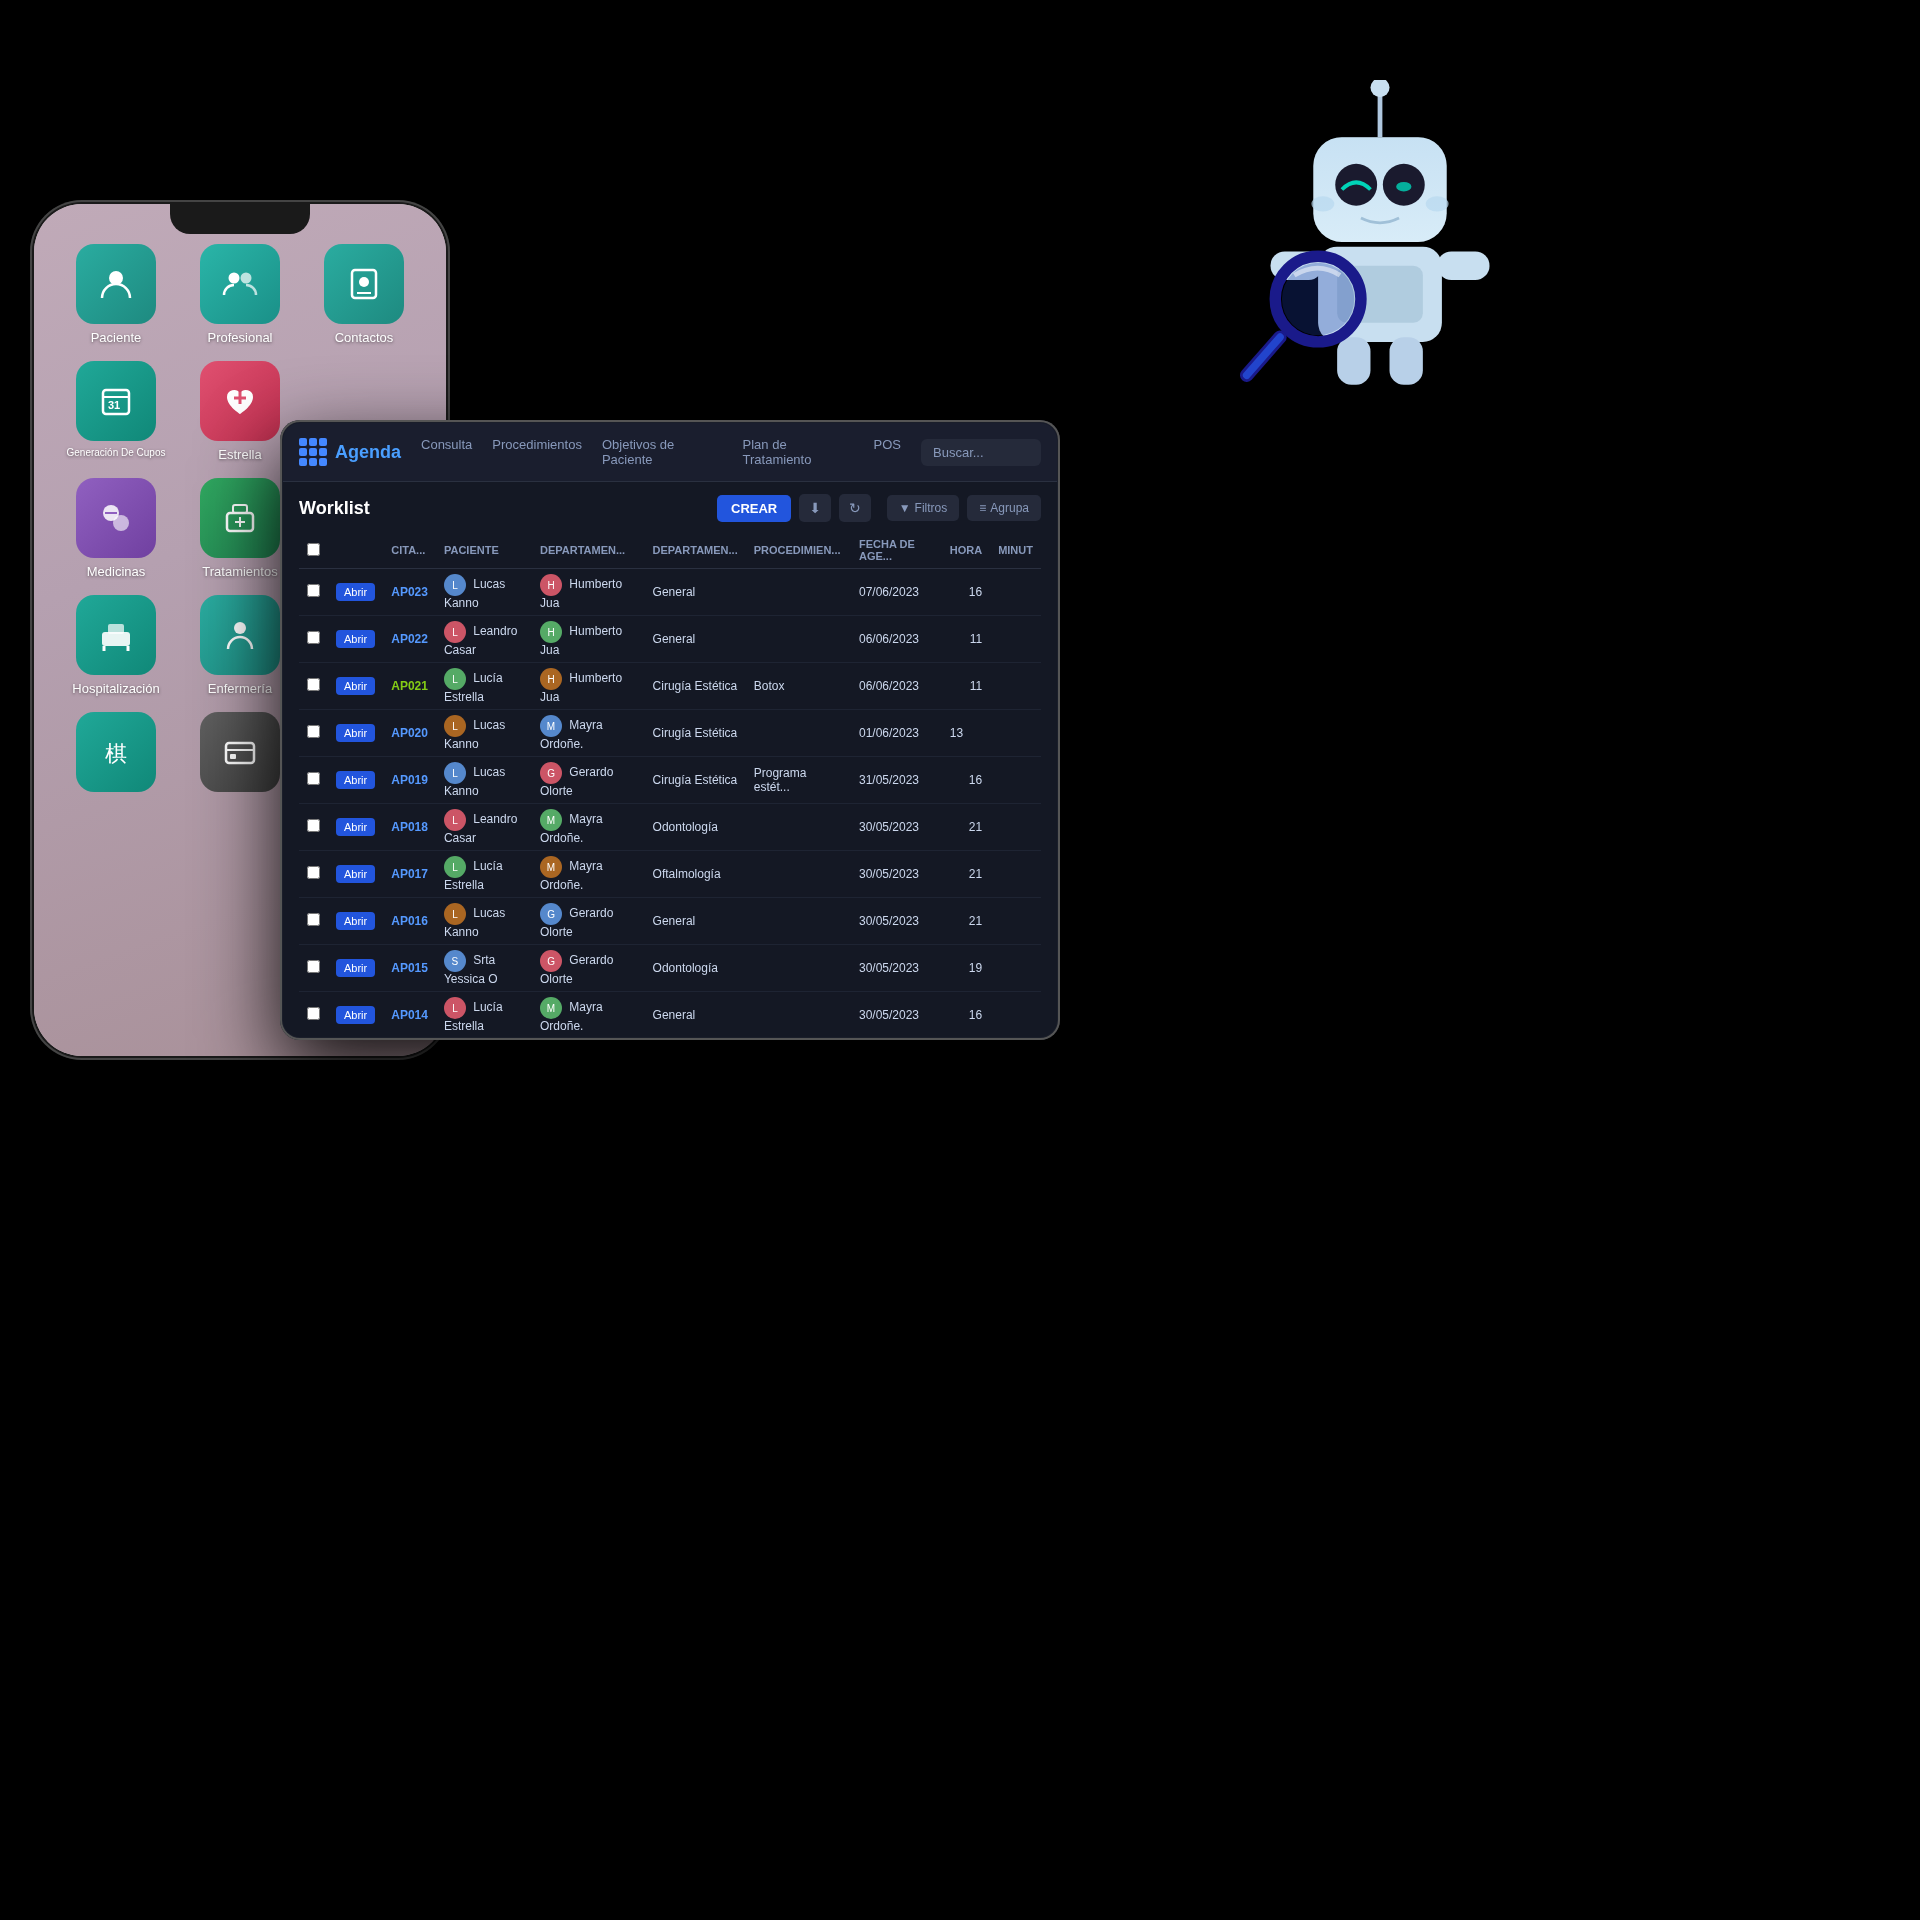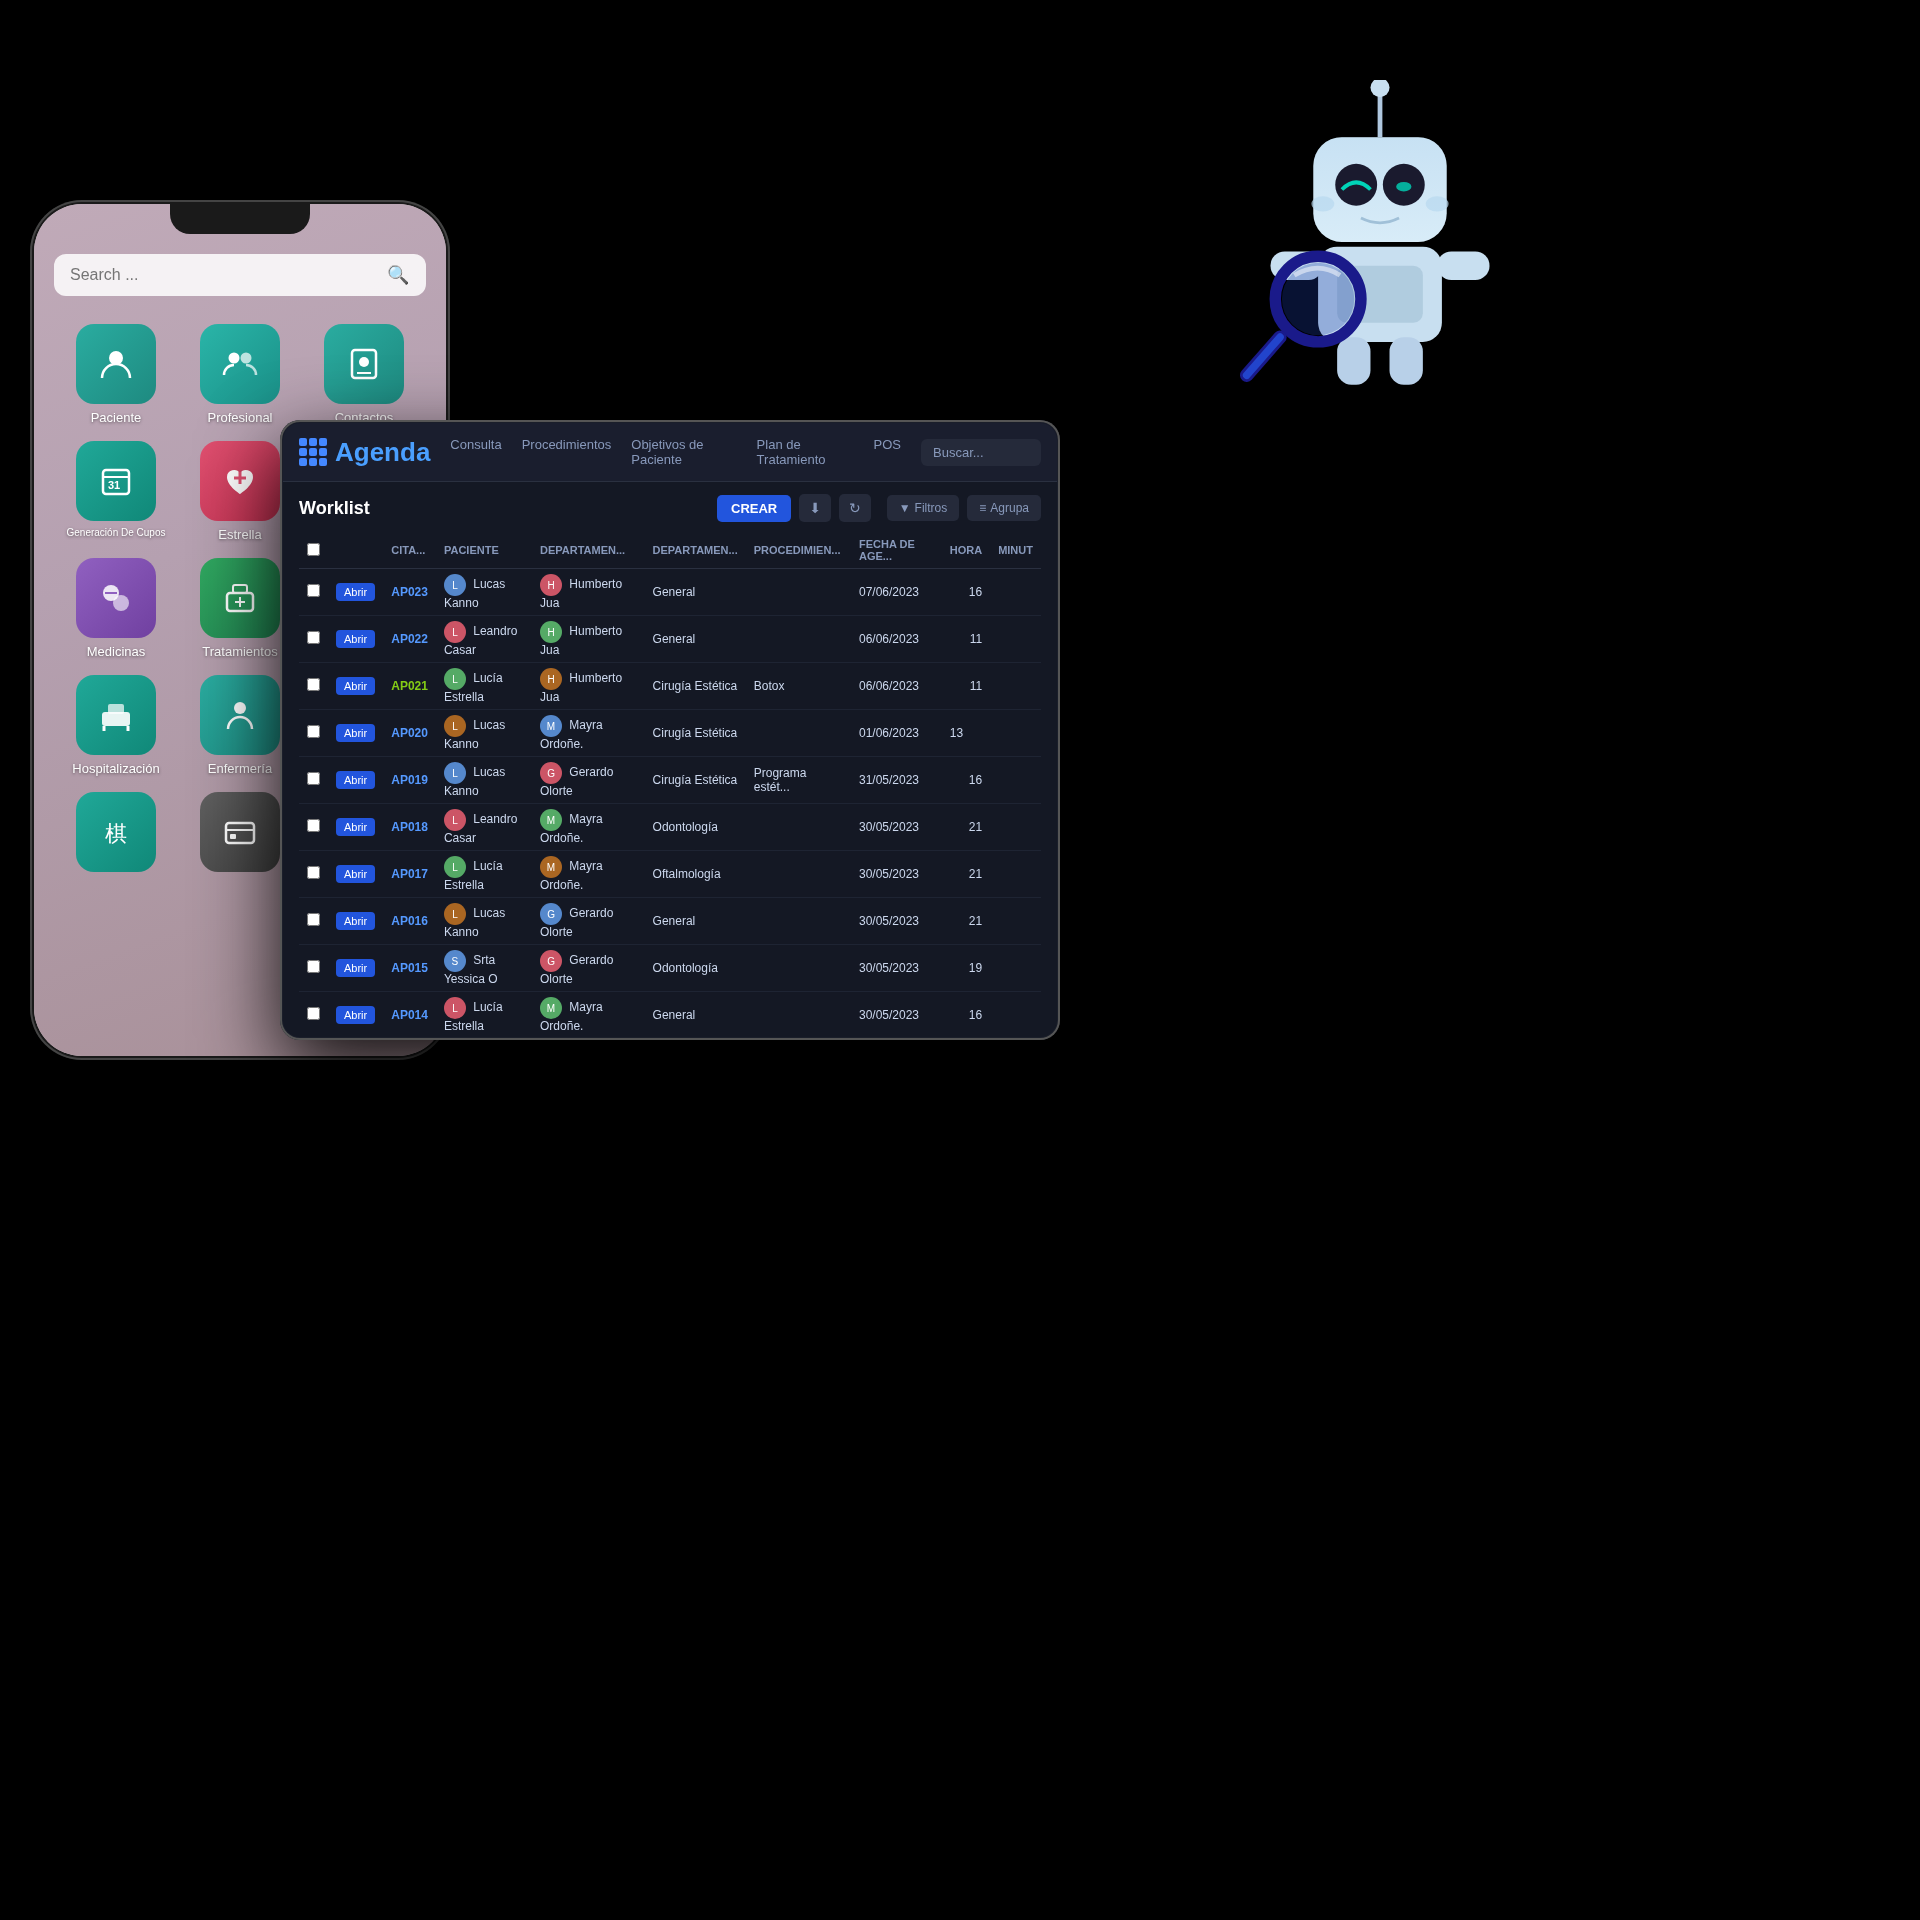--- a/index.html
+++ b/index.html
@@ -148,21 +148,21 @@
       gap: 2px;
     }
     .tablet-logo-dot {
       width: 8px;
       height: 8px;
       background: #4488ff;
       border-radius: 2px;
     }
     .tablet-title {
       color: #4a9fff;
-      font-size: 26px;
+      font-size: 18px;
       font-weight: 700;
     }
     .tablet-nav {
       display: flex;
       gap: 20px;
       flex: 1;
     }
     .tablet-nav-item {
       color: #8899bb;
       font-size: 13px;
@@ -292,24 +292,20 @@
     }
 
   </style>
 </head>
 <body>
 
 <div class="phone">
   <div class="phone-inner">
     <div class="phone-notch"></div>
     <div class="phone-screen">
-      <div class="phone-search">
-        <input type="text" style="font-size: 16px; color: rgb(102, 102, 102);" placeholder="Search ...">
-        <span class="phone-search-icon">🔍</span>
-      </div>
       <div class="phone-grid">
 
         <div class="phone-app">
           <div class="phone-app-icon bg-teal">
             <svg width="38" height="38" viewBox="0 0 38 38" fill="none">
                 <circle cx="19" cy="13" r="7" fill="white"></circle>
                 <path d="M5 33c0-7.732 6.268-14 14-14s14 6.268 14 14" stroke="white" stroke-width="2.5" fill="none"></path>
               </svg>
           </div>
           <span class="phone-app-label">Paciente</span>

